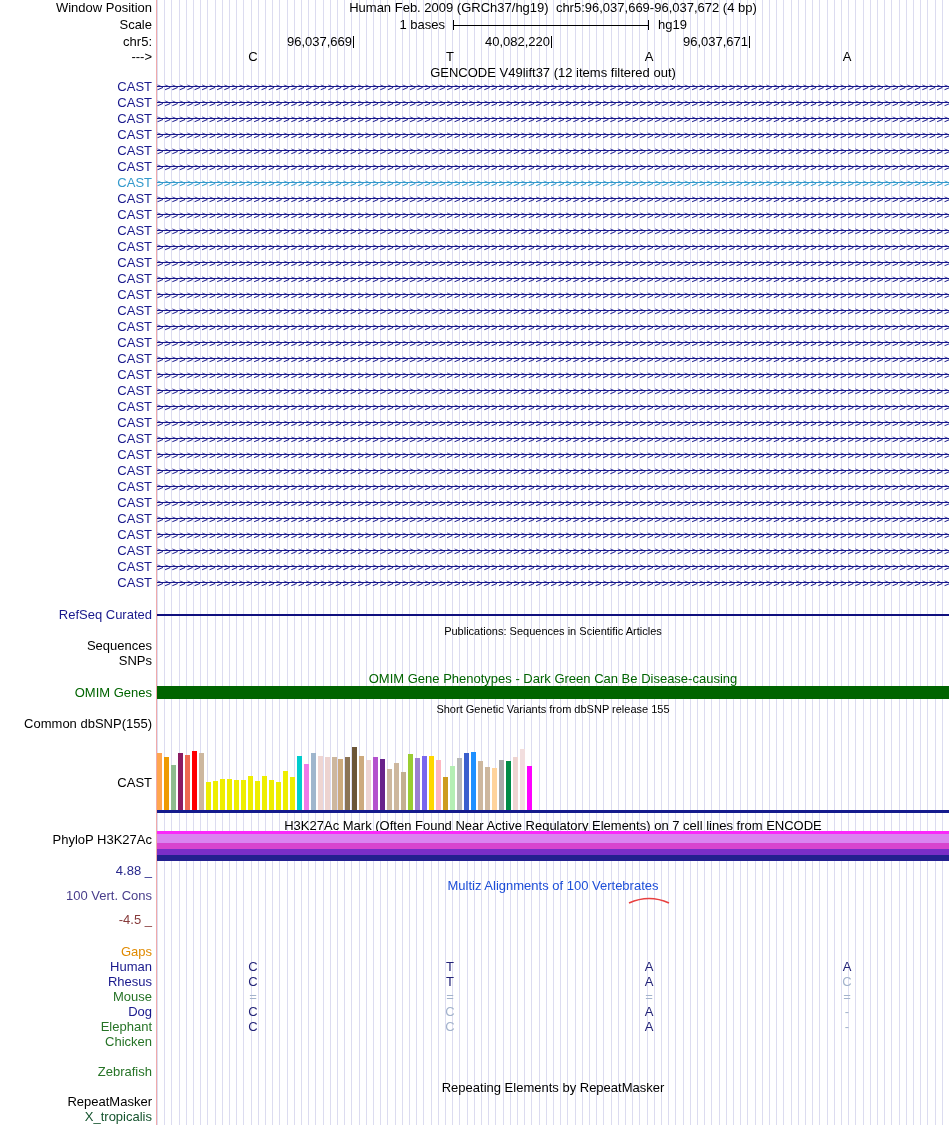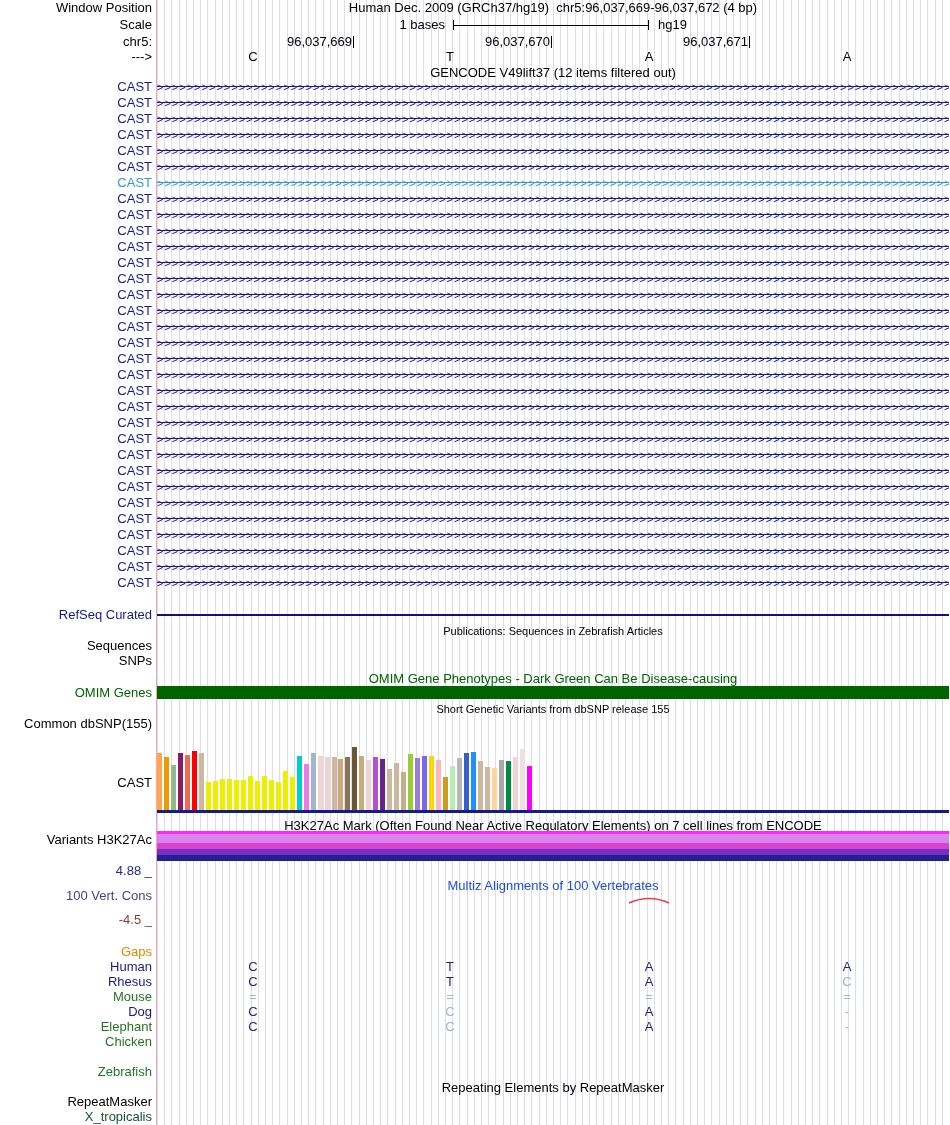--- a/index.html
+++ b/index.html
@@ -28,34 +28,34 @@
 </style>
 </head>
 <body>
 
 <div id="browser">
   <div id="grid"></div>
   <div id="leftline"></div>
 
   <div class="lbl" style="top:0">Window Position</div>
   <div class="ctitle" style="top:0">
-    <span>Human Dec. 2009 (GRCh37/hg19)</span>&nbsp;&nbsp;<span>chr5:96,037,669-96,037,672 (4 bp)</span>
+    <span>Human Feb. 2009 (GRCh37/hg19)</span>&nbsp;&nbsp;<span>chr5:96,037,669-96,037,672 (4 bp)</span>
   </div>
 
   <div class="lbl" style="top:17px">Scale</div>
   <div style="position:absolute;left:157px;top:17px;width:288px;height:16px;line-height:16px;text-align:right;">1 bases</div>
   <div style="position:absolute;left:453px;top:25px;width:196px;height:1px;background:#000;"></div>
   <div class="tick" style="left:453px;top:20px;height:10px;"></div>
   <div class="tick" style="left:648px;top:20px;height:10px;"></div>
   <div style="position:absolute;left:658px;top:17px;height:16px;line-height:16px;">hg19</div>
 
   <div class="lbl" style="top:34px">chr5:</div>
   <div style="position:absolute;left:252px;top:34px;width:100px;height:16px;line-height:16px;text-align:right;">96,037,669</div>
   <div class="tick" style="left:353px;top:36px;height:12px;"></div>
-  <div style="position:absolute;left:450px;top:34px;width:100px;height:16px;line-height:16px;text-align:right;">96,037,670</div>
+  <div style="position:absolute;left:450px;top:34px;width:100px;height:16px;line-height:16px;text-align:right;">40,082,220</div>
   <div class="tick" style="left:551px;top:36px;height:12px;"></div>
   <div style="position:absolute;left:648px;top:34px;width:100px;height:16px;line-height:16px;text-align:right;">96,037,671</div>
   <div class="tick" style="left:749px;top:36px;height:12px;"></div>
 
   <div class="lbl" style="top:49px">---&gt;</div>
   <div id="ruler-bases" style="position:absolute;left:0;top:49px;height:16px;width:950px;">
       <span class="basechar" style="left: 253px;">C</span>
       <span class="basechar" style="left: 450px;">T</span>
       <span class="basechar" style="left: 649px;">A</span>
       <span class="basechar" style="left: 847px;">A</span>
@@ -127,21 +127,21 @@
       <div class="generow" style="top: 511px; color: rgb(24, 24, 140);">&gt;&gt;&gt;&gt;&gt;&gt;&gt;&gt;&gt;&gt;&gt;&gt;&gt;&gt;&gt;&gt;&gt;&gt;&gt;&gt;&gt;&gt;&gt;&gt;&gt;&gt;&gt;&gt;&gt;&gt;&gt;&gt;&gt;&gt;&gt;&gt;&gt;&gt;&gt;&gt;&gt;&gt;&gt;&gt;&gt;&gt;&gt;&gt;&gt;&gt;&gt;&gt;&gt;&gt;&gt;&gt;&gt;&gt;&gt;&gt;&gt;&gt;&gt;&gt;&gt;&gt;&gt;&gt;&gt;&gt;&gt;&gt;&gt;&gt;&gt;&gt;&gt;&gt;&gt;&gt;&gt;&gt;&gt;&gt;&gt;&gt;&gt;&gt;&gt;&gt;&gt;&gt;&gt;&gt;&gt;&gt;&gt;&gt;&gt;&gt;&gt;&gt;&gt;&gt;&gt;&gt;&gt;&gt;&gt;&gt;&gt;&gt;&gt;&gt;&gt;&gt;&gt;&gt;&gt;&gt;</div>
       <div class="generow" style="top: 527px; color: rgb(24, 24, 140);">&gt;&gt;&gt;&gt;&gt;&gt;&gt;&gt;&gt;&gt;&gt;&gt;&gt;&gt;&gt;&gt;&gt;&gt;&gt;&gt;&gt;&gt;&gt;&gt;&gt;&gt;&gt;&gt;&gt;&gt;&gt;&gt;&gt;&gt;&gt;&gt;&gt;&gt;&gt;&gt;&gt;&gt;&gt;&gt;&gt;&gt;&gt;&gt;&gt;&gt;&gt;&gt;&gt;&gt;&gt;&gt;&gt;&gt;&gt;&gt;&gt;&gt;&gt;&gt;&gt;&gt;&gt;&gt;&gt;&gt;&gt;&gt;&gt;&gt;&gt;&gt;&gt;&gt;&gt;&gt;&gt;&gt;&gt;&gt;&gt;&gt;&gt;&gt;&gt;&gt;&gt;&gt;&gt;&gt;&gt;&gt;&gt;&gt;&gt;&gt;&gt;&gt;&gt;&gt;&gt;&gt;&gt;&gt;&gt;&gt;&gt;&gt;&gt;&gt;&gt;&gt;&gt;&gt;&gt;&gt;</div>
       <div class="generow" style="top: 543px; color: rgb(24, 24, 140);">&gt;&gt;&gt;&gt;&gt;&gt;&gt;&gt;&gt;&gt;&gt;&gt;&gt;&gt;&gt;&gt;&gt;&gt;&gt;&gt;&gt;&gt;&gt;&gt;&gt;&gt;&gt;&gt;&gt;&gt;&gt;&gt;&gt;&gt;&gt;&gt;&gt;&gt;&gt;&gt;&gt;&gt;&gt;&gt;&gt;&gt;&gt;&gt;&gt;&gt;&gt;&gt;&gt;&gt;&gt;&gt;&gt;&gt;&gt;&gt;&gt;&gt;&gt;&gt;&gt;&gt;&gt;&gt;&gt;&gt;&gt;&gt;&gt;&gt;&gt;&gt;&gt;&gt;&gt;&gt;&gt;&gt;&gt;&gt;&gt;&gt;&gt;&gt;&gt;&gt;&gt;&gt;&gt;&gt;&gt;&gt;&gt;&gt;&gt;&gt;&gt;&gt;&gt;&gt;&gt;&gt;&gt;&gt;&gt;&gt;&gt;&gt;&gt;&gt;&gt;&gt;&gt;&gt;&gt;&gt;</div>
       <div class="generow" style="top: 559px; color: rgb(24, 24, 140);">&gt;&gt;&gt;&gt;&gt;&gt;&gt;&gt;&gt;&gt;&gt;&gt;&gt;&gt;&gt;&gt;&gt;&gt;&gt;&gt;&gt;&gt;&gt;&gt;&gt;&gt;&gt;&gt;&gt;&gt;&gt;&gt;&gt;&gt;&gt;&gt;&gt;&gt;&gt;&gt;&gt;&gt;&gt;&gt;&gt;&gt;&gt;&gt;&gt;&gt;&gt;&gt;&gt;&gt;&gt;&gt;&gt;&gt;&gt;&gt;&gt;&gt;&gt;&gt;&gt;&gt;&gt;&gt;&gt;&gt;&gt;&gt;&gt;&gt;&gt;&gt;&gt;&gt;&gt;&gt;&gt;&gt;&gt;&gt;&gt;&gt;&gt;&gt;&gt;&gt;&gt;&gt;&gt;&gt;&gt;&gt;&gt;&gt;&gt;&gt;&gt;&gt;&gt;&gt;&gt;&gt;&gt;&gt;&gt;&gt;&gt;&gt;&gt;&gt;&gt;&gt;&gt;&gt;&gt;&gt;</div>
       <div class="generow" style="top: 575px; color: rgb(24, 24, 140);">&gt;&gt;&gt;&gt;&gt;&gt;&gt;&gt;&gt;&gt;&gt;&gt;&gt;&gt;&gt;&gt;&gt;&gt;&gt;&gt;&gt;&gt;&gt;&gt;&gt;&gt;&gt;&gt;&gt;&gt;&gt;&gt;&gt;&gt;&gt;&gt;&gt;&gt;&gt;&gt;&gt;&gt;&gt;&gt;&gt;&gt;&gt;&gt;&gt;&gt;&gt;&gt;&gt;&gt;&gt;&gt;&gt;&gt;&gt;&gt;&gt;&gt;&gt;&gt;&gt;&gt;&gt;&gt;&gt;&gt;&gt;&gt;&gt;&gt;&gt;&gt;&gt;&gt;&gt;&gt;&gt;&gt;&gt;&gt;&gt;&gt;&gt;&gt;&gt;&gt;&gt;&gt;&gt;&gt;&gt;&gt;&gt;&gt;&gt;&gt;&gt;&gt;&gt;&gt;&gt;&gt;&gt;&gt;&gt;&gt;&gt;&gt;&gt;&gt;&gt;&gt;&gt;&gt;&gt;&gt;</div>
     </div>
 
   <div class="lbl" style="top:607px;color:#18188c">RefSeq Curated</div>
   <div class="trackline" style="top:614px;height:2px;background:#10107e;"></div>
 
-  <div class="ctitle" style="top:623px;font-size:11px;">Publications: Sequences in Zebrafish Articles</div>
+  <div class="ctitle" style="top:623px;font-size:11px;">Publications: Sequences in Scientific Articles</div>
   <div class="lbl" style="top:638px">Sequences</div>
   <div class="lbl" style="top:653px">SNPs</div>
 
   <div class="ctitle" style="top:671px;color:#006400">OMIM Gene Phenotypes - Dark Green Can Be Disease-causing</div>
   <div class="lbl" style="top:685px;color:#006400">OMIM Genes</div>
   <div class="trackline" style="top:686px;height:13px;background:#006400;"></div>
 
   <div class="ctitle" style="top:701px;font-size:11px;">Short Genetic Variants from dbSNP release 155</div>
   <div class="lbl" style="top:716px">Common dbSNP(155)</div>
 
@@ -198,21 +198,21 @@
       <div class="bar" style="left: 335.04px; height: 42px; background: rgb(255, 211, 155);"></div>
       <div class="bar" style="left: 342.02px; height: 50px; background: rgb(169, 169, 169);"></div>
       <div class="bar" style="left: 349px; height: 49px; background: rgb(0, 139, 69);"></div>
       <div class="bar" style="left: 355.98px; height: 53px; background: rgb(238, 213, 210);"></div>
       <div class="bar" style="left: 362.96px; height: 61px; background: rgb(242, 222, 222);"></div>
       <div class="bar" style="left: 369.94px; height: 44px; background: rgb(255, 0, 255);"></div>
     </div>
   <div class="trackline" style="top:810px;height:3px;background:#151b8d;"></div>
 
   <div class="ctitle" style="top:818px">H3K27Ac Mark (Often Found Near Active Regulatory Elements) on 7 cell lines from ENCODE</div>
-  <div class="lbl" style="top:832px">Variants H3K27Ac</div>
+  <div class="lbl" style="top:832px">PhyloP H3K27Ac</div>
   <div id="h3k-bands">
       <div class="band" style="height: 3px; background: rgb(250, 40, 250);"></div>
       <div class="band" style="height: 9px; background: rgb(218, 132, 240);"></div>
       <div class="band" style="height: 6px; background: rgb(216, 68, 206);"></div>
       <div class="band" style="height: 6px; background: rgb(122, 46, 200);"></div>
       <div class="band" style="height: 6px; background: rgb(35, 32, 143);"></div>
     </div>
 
   <div class="lbl" style="top:863px;color:#28288c">4.88 _</div>
   <div class="lbl" style="top:888px;color:#483d8b">100 Vert. Cons</div>

